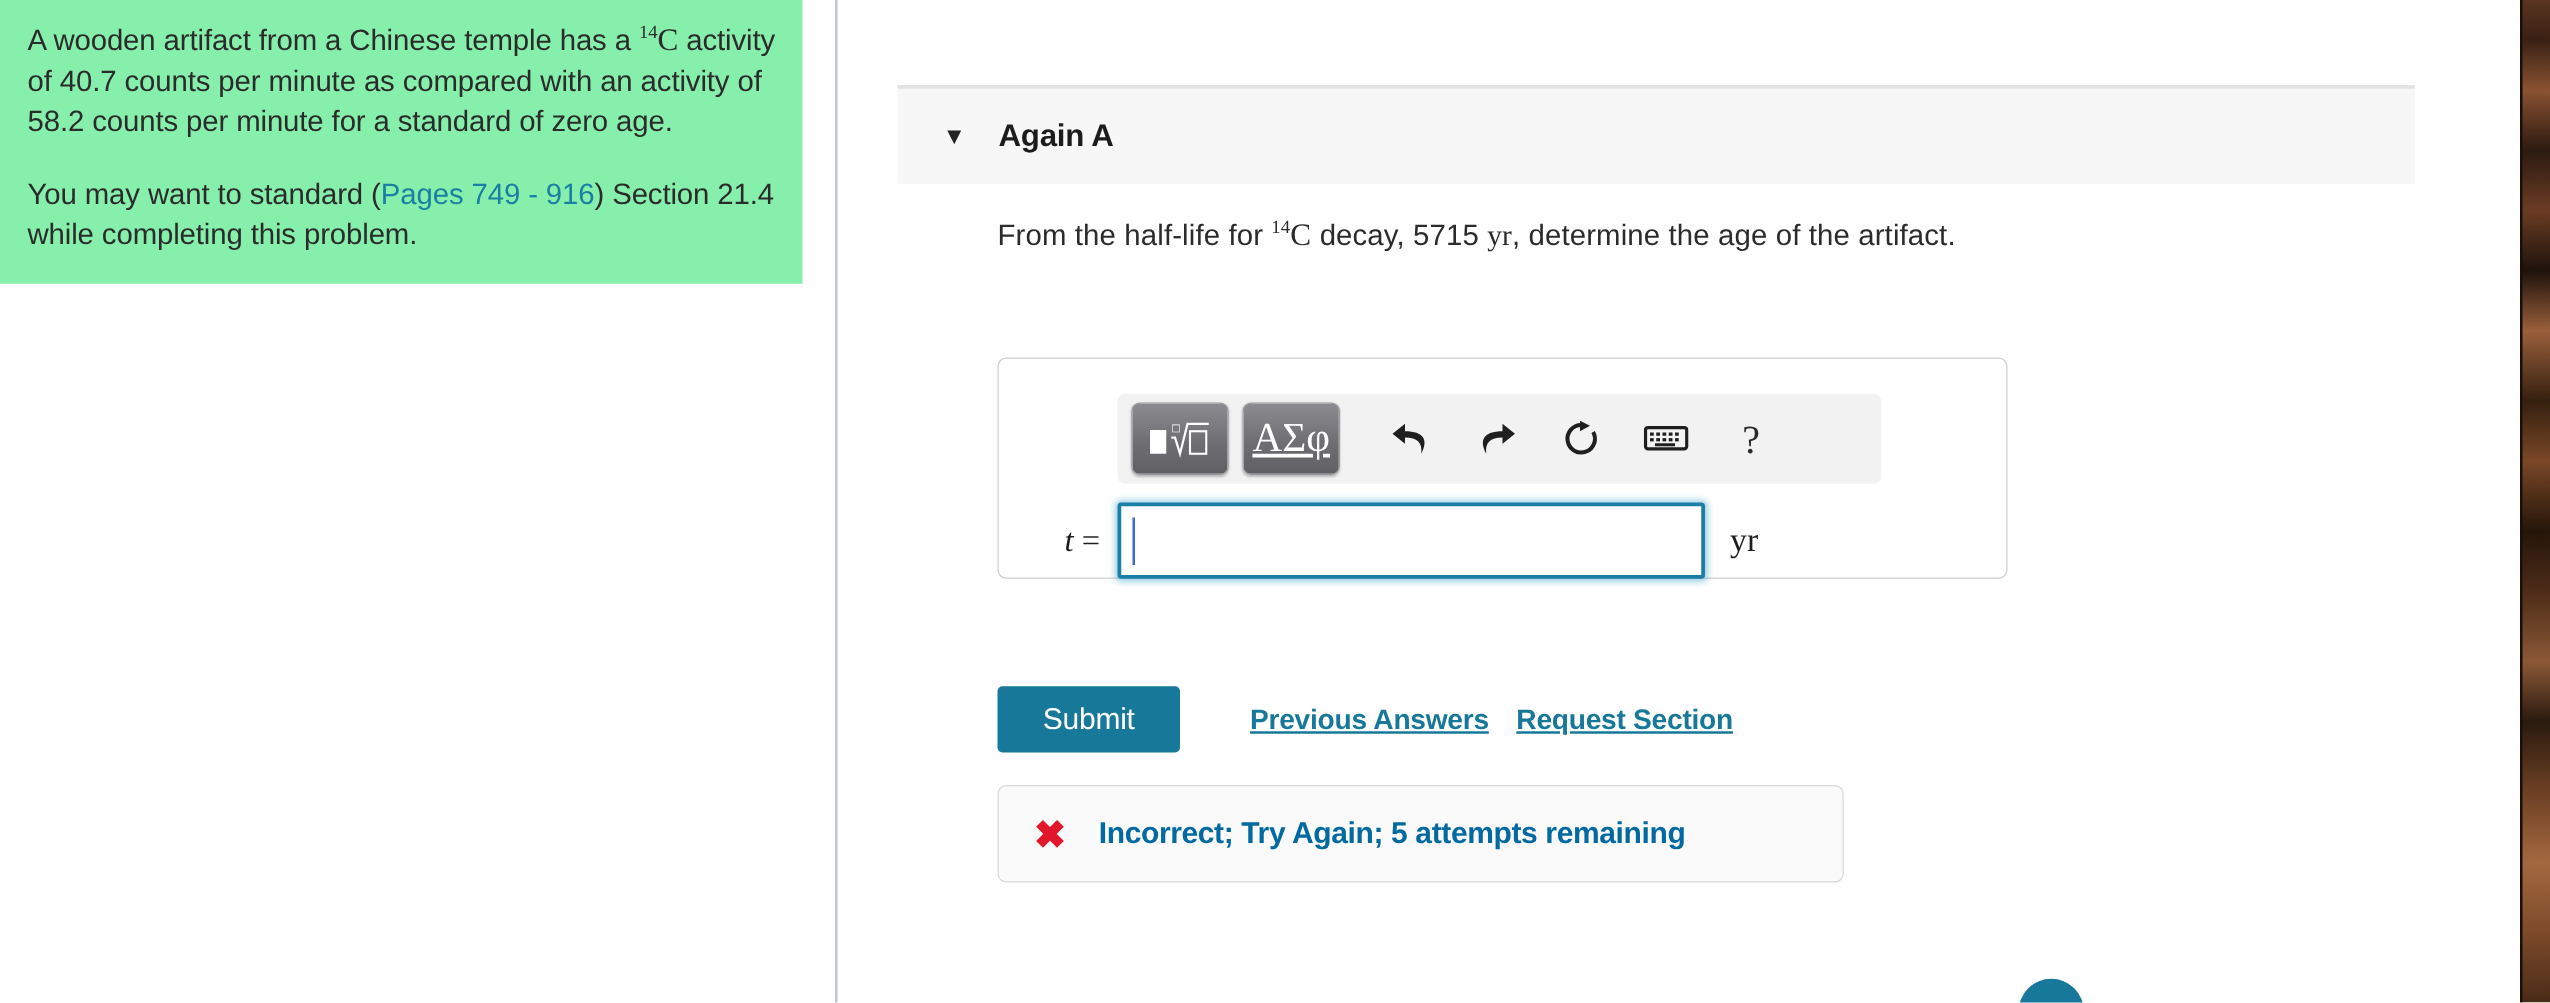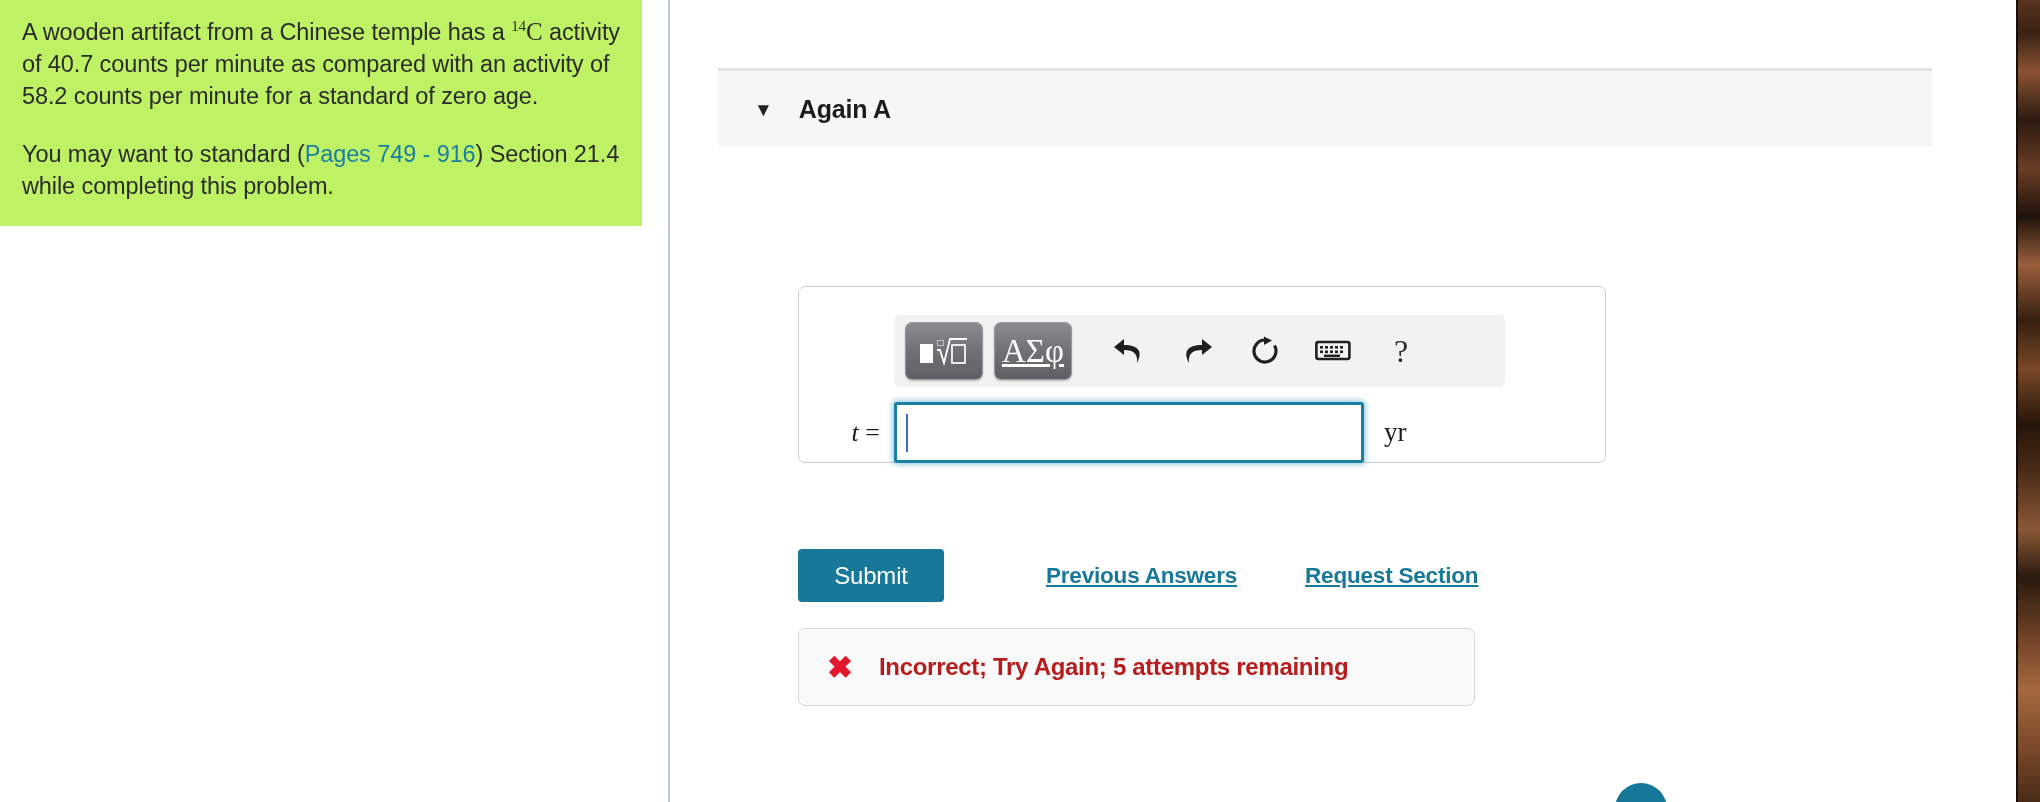--- a/index.html
+++ b/index.html
@@ -14,21 +14,21 @@
     font-family: "Liberation Sans", sans-serif;
     position: relative;
   }
 
   
   #problem-panel {
     position: absolute;
     left: 0;
     top: 0;
     width: 642px;
-    background: #bef264;
+    background: #86efac;
     padding: 16px 22px 22px 22px;
     box-sizing: border-box;
   }
   .problem-para {
     font-size: 23.5px;
     line-height: 32px;
     color: #2b2b2b;
     margin: 0 0 26px 0;
     letter-spacing: -0.1px;
   }
@@ -225,21 +225,20 @@
     color: #1d1d1d;
   }
 
   
   #submit-row {
     position: absolute;
     left: 80px;
     top: 549px;
     display: flex;
     align-items: center;
-    gap: 46px;
   }
   #submit-button {
     width: 146px;
     height: 53px;
     background: #17789a;
     border: none;
     border-radius: 4px;
     color: #ffffff;
     font-family: "Liberation Sans", sans-serif;
     font-size: 24px;
@@ -275,21 +274,21 @@
     margin-left: 28px;
     margin-right: 26px;
     color: #e2172c;
     font-size: 31px;
     font-weight: bold;
     line-height: 1;
   }
   #feedback-box .fb-text {
     font-size: 24px;
     font-weight: bold;
-    color: #b91c1c;
+    color: #0369a1;
     letter-spacing: -0.3px;
   }
 
   
   #next-part-circle {
     position: absolute;
     left: 897px;
     top: 783px;
     width: 52px;
     height: 52px;
@@ -332,20 +331,21 @@
 <div id="column-divider"></div>
 
 <div id="answer-column">
 
   <div id="part-header">
     <span class="caret">▼</span>
     <span class="part-label">Again A</span>
   </div>
 
   <div id="question-block">
+    <p class="question-text"><span class="sans">From the half-life for </span><span class="isotope"><sup>14</sup><span>C</span></span><span class="sans"> decay, 5715 </span><span class="unit-serif">yr</span><span class="sans">, determine the age of the artifact.</span></p>
 
   </div>
 
   <div id="answer-box">
 
     <div id="math-toolbar">
 
       <div class="tb-btn">
         <svg width="50" height="34" viewBox="0 0 50 34">
           <rect x="1" y="10" width="13" height="19" fill="#ffffff"></rect>

